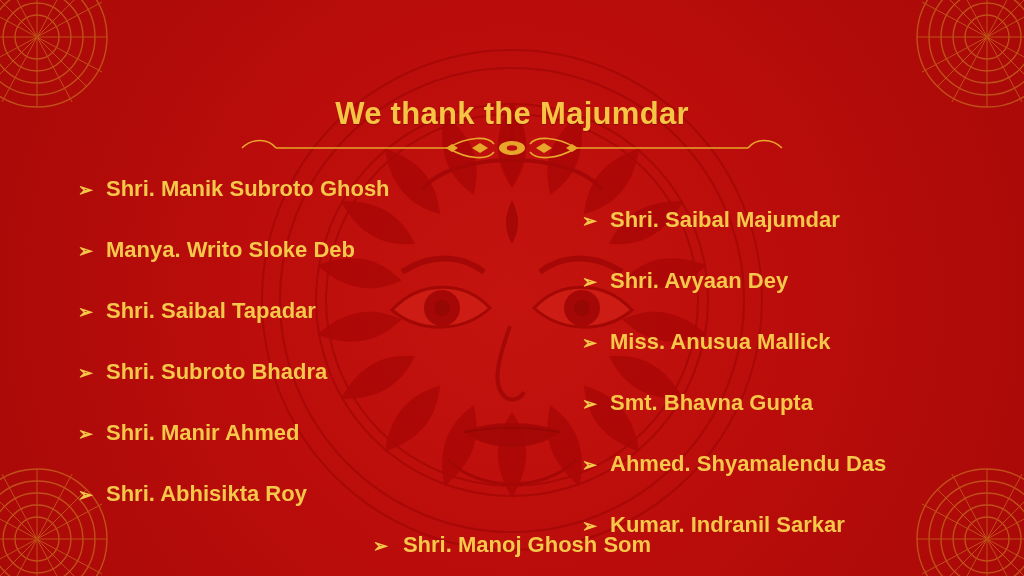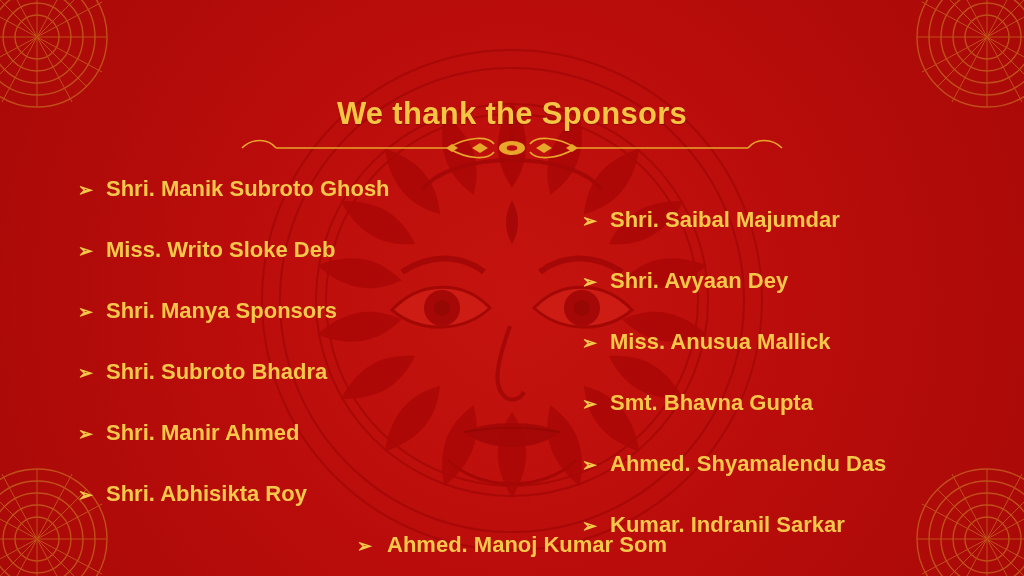--- a/index.html
+++ b/index.html
@@ -273,21 +273,21 @@
         <circle cx="75" cy="75" r="46"></circle>
         <circle cx="75" cy="75" r="34"></circle>
         <circle cx="75" cy="75" r="22"></circle>
       <g stroke-width="1">
         <path d="M75 5 L75 145 M5 75 L145 75 M25 25 L125 125 M125 25 L25 125"></path>
         <path d="M40 10 L110 140 M10 40 L140 110 M110 10 L40 140 M10 110 L140 40"></path>
       </g>
     </g>
   </svg>
 
-  <div class="title">We thank the Sponsors</div>
+  <div class="title">We thank the Majumdar</div>
 
   <svg class="divider" viewBox="0 0 560 30" xmlns="http://www.w3.org/2000/svg">
     <g stroke="#e8a62a" fill="none" stroke-width="1.6">
       <path d="M10 14 C20 4 36 4 44 14"></path>
       <path d="M44 14 L216 14"></path>
       <path d="M550 14 C540 4 524 4 516 14"></path>
       <path d="M516 14 L344 14"></path>
       <path d="M216 14 C236 2 256 2 262 10"></path>
       <path d="M344 14 C324 2 304 2 298 10"></path>
       <path d="M216 14 C236 26 256 26 262 18"></path>
@@ -306,25 +306,25 @@
   </svg>
 
   <div class="columns">
     <div class="col left">
       <div class="item">
         <span class="bullet">➢</span>
         <span class="itext">Shri. Manik Subroto Ghosh</span>
       </div>
       <div class="item">
         <span class="bullet">➢</span>
-        <span class="itext">Miss. Writo Sloke Deb</span>
-      </div>
-      <div class="item">
-        <span class="bullet">➢</span>
-        <span class="itext">Shri. Manya Sponsors</span>
+        <span class="itext">Manya. Writo Sloke Deb</span>
+      </div>
+      <div class="item">
+        <span class="bullet">➢</span>
+        <span class="itext">Shri. Saibal Tapadar</span>
       </div>
       <div class="item">
         <span class="bullet">➢</span>
         <span class="itext">Shri. Subroto Bhadra</span>
       </div>
       <div class="item">
         <span class="bullet">➢</span>
         <span class="itext">Shri. Manir Ahmed</span>
       </div>
       <div class="item">
@@ -356,15 +356,15 @@
       </div>
       <div class="item">
         <span class="bullet">➢</span>
         <span class="itext">Kumar. Indranil Sarkar</span>
       </div>
     </div>
   </div>
 
   <div class="footer-item">
     <span class="bullet">➢</span>
-    <span class="itext">Ahmed. Manoj Kumar Som</span>
+    <span class="itext">Shri. Manoj Ghosh Som</span>
   </div>
 </div>
 
 </body></html>

